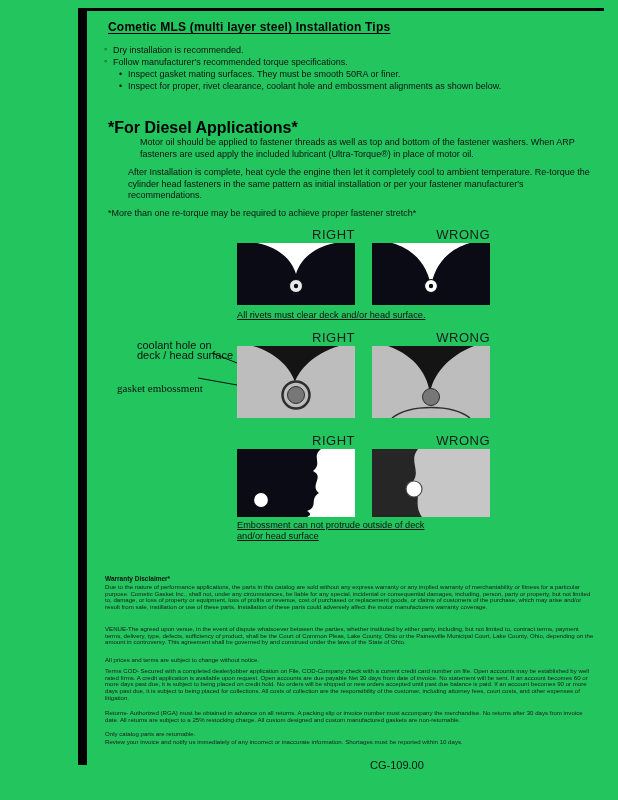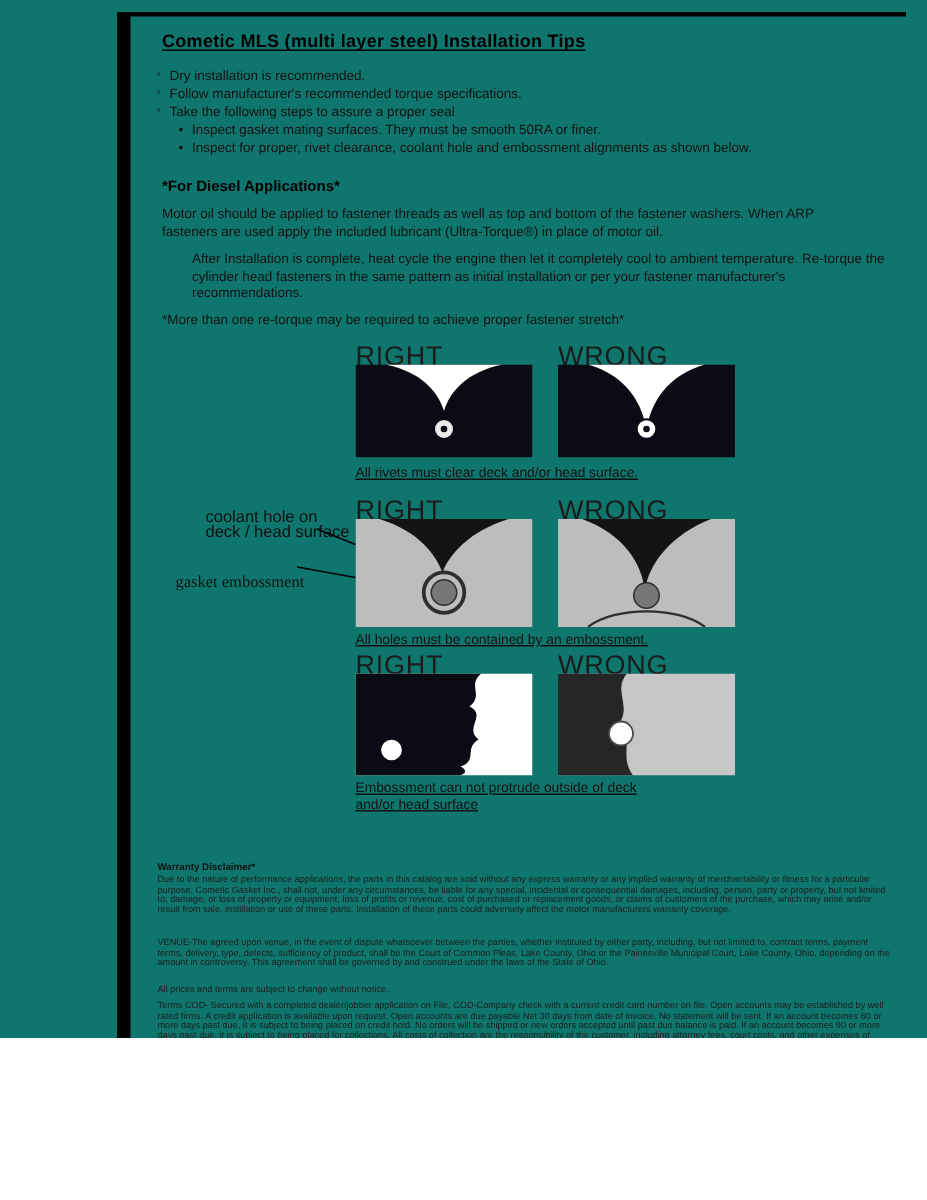--- a/index.html
+++ b/index.html
@@ -1,41 +1,41 @@
 <!DOCTYPE html>
 <html><head>
 <meta charset="utf-8">
 <style>
   * { margin:0; padding:0; box-sizing:border-box; }
   html,body { background:#ffffff; }
   .page {
-    position:relative; width:618px; height:692px; background:#0f766e;
+    position:relative; width:618px; height:800px; background:#22c55e;
     font-family:"Liberation Sans", sans-serif; color:#000; overflow:hidden;
   }
   .frame-top { position:absolute; left:78px; top:8px; width:526px; height:3px; background:#000; }
   .frame-left { position:absolute; left:78px; top:8px; width:9px; height:757px; background:#000; }
 
   .title {
     position:absolute; left:108px; top:20px; font-size:12px; font-weight:bold;
     text-decoration:underline; text-underline-offset:2px; letter-spacing:.2px;
   }
 
   .bullet-list { position:absolute; left:104px; top:44px; width:488px; font-size:9px; line-height:12px; color:#111; }
   .bullet { position:relative; padding-left:9px; }
   .bullet::before { content:"◦"; position:absolute; left:0; top:-1px; font-size:9px; }
   .sub { margin-left:15px; }
   .sub::before { content:"•"; top:0; }
 
-  .diesel-heading { position:absolute; left:108px; top:119px; font-size:10px; font-weight:bold; }
+  .diesel-heading { position:absolute; left:108px; top:119px; font-size:16px; font-weight:bold; }
   .para { position:absolute; left:108px; width:466px; font-size:9px; line-height:11.5px; color:#111; }
-  .para-1 { top:137px; }
+  .para-1 { top:137px;margin-left:32px; }
   .para-2 { top:167px;margin-left:20px; }
   .note { top:208px; }
 
-  .dg-label { position:absolute; width:118px; text-align:left; font-size:18px; color:#1b1b1b; letter-spacing:.5px; }
+  .dg-label { position:absolute; width:118px; text-align:right; font-size:13px; color:#1b1b1b; letter-spacing:.5px; }
   .dg-panel { position:absolute; width:118px; }
   .dg-panel svg { display:block; width:118px; }
   .caption { position:absolute; left:237px; font-size:9.2px; color:#111; line-height:11px; white-space:pre-line;text-decoration:underline; }
 
   .callout { position:absolute; font-size:11px; line-height:10px; color:#111; white-space:pre-line; }
   .callout-1 { left:137px; top:340px; }
   .callout-2 { left:117px; top:383px;font-family:Liberation Serif, serif; }
   .callout-lines { position:absolute; left:195px; top:345px; width:45px; height:45px; }
 
   .warranty-heading { position:absolute; left:105px; top:575px; font-size:6.5px; font-weight:bold; color:#111; }
@@ -56,21 +56,20 @@
 <div class="page">
 
   <div class="frame-top"></div>
   <div class="frame-left"></div>
 
   <div class="title">Cometic MLS (multi layer steel) Installation Tips</div>
 
   <div class="bullet-list">
     <div class="bullet">Dry installation is recommended.</div>
     <div class="bullet">Follow manufacturer's recommended torque specifications.</div>
-    <div class="bullet">Take the following steps to assure a proper seal</div>
     <div class="bullet sub">Inspect gasket mating surfaces.  They must be smooth 50RA or finer.</div>
     <div class="bullet sub">Inspect for proper, rivet clearance, coolant hole and embossment alignments as shown below.</div>
   </div>
 
   <div class="diesel-heading">*For Diesel Applications*</div>
   <div class="para para-1">Motor oil should be applied to fastener threads as well as top and bottom of the fastener washers. When ARP fasteners are used apply the included lubricant (Ultra-Torque®) in place of motor oil.</div>
   <div class="para para-2">After Installation is complete, heat cycle the engine then let it completely cool to ambient temperature. Re-torque the cylinder head fasteners in the same pattern as initial installation or per your fastener manufacturer's recommendations.</div>
   <div class="para note">*More than one re-torque may be required to achieve proper fastener stretch*</div>
 
   <div class="dg-label" style="left:237px; top:227px;">RIGHT</div>
@@ -111,21 +110,20 @@
     </svg>
   </div>
   <div class="dg-panel" style="left:372px; top:346px;">
     <svg viewBox="0 0 118 72" width="118" height="72">
       <rect width="118" height="72" fill="#bdbdbd"></rect>
       <path d="M16,0 C44,10 56,30 58,48 C60,30 76,10 102,0 Z" fill="#141414"></path>
       <circle cx="59" cy="51" r="8.5" fill="#777777" stroke="#2e2e2e" stroke-width="1"></circle>
       <path d="M20,72 C38,58 80,58 98,72" fill="none" stroke="#2e2e2e" stroke-width="1.5"></path>
     </svg>
   </div>
-  <div class="caption" style="top:421px;">All holes must be contained by an embossment.</div>
 
   <div class="dg-label" style="left:237px; top:433px;">RIGHT</div>
   <div class="dg-label" style="left:372px; top:433px;">WRONG</div>
   <div class="dg-panel" style="left:237px; top:449px;">
     <svg viewBox="0 0 118 68" width="118" height="68">
       <rect width="118" height="68" fill="#ffffff"></rect>
       <path d="M0,0 L84,0 C74,8 86,14 76,22 C88,28 72,36 82,44 C72,50 82,58 70,62 C76,65 72,68 68,68 L0,68 Z" fill="#0b0b15"></path>
       <circle cx="24" cy="51" r="7.5" fill="#ffffff" stroke="#0b0b15" stroke-width="1.2"></circle>
     </svg>
   </div>

